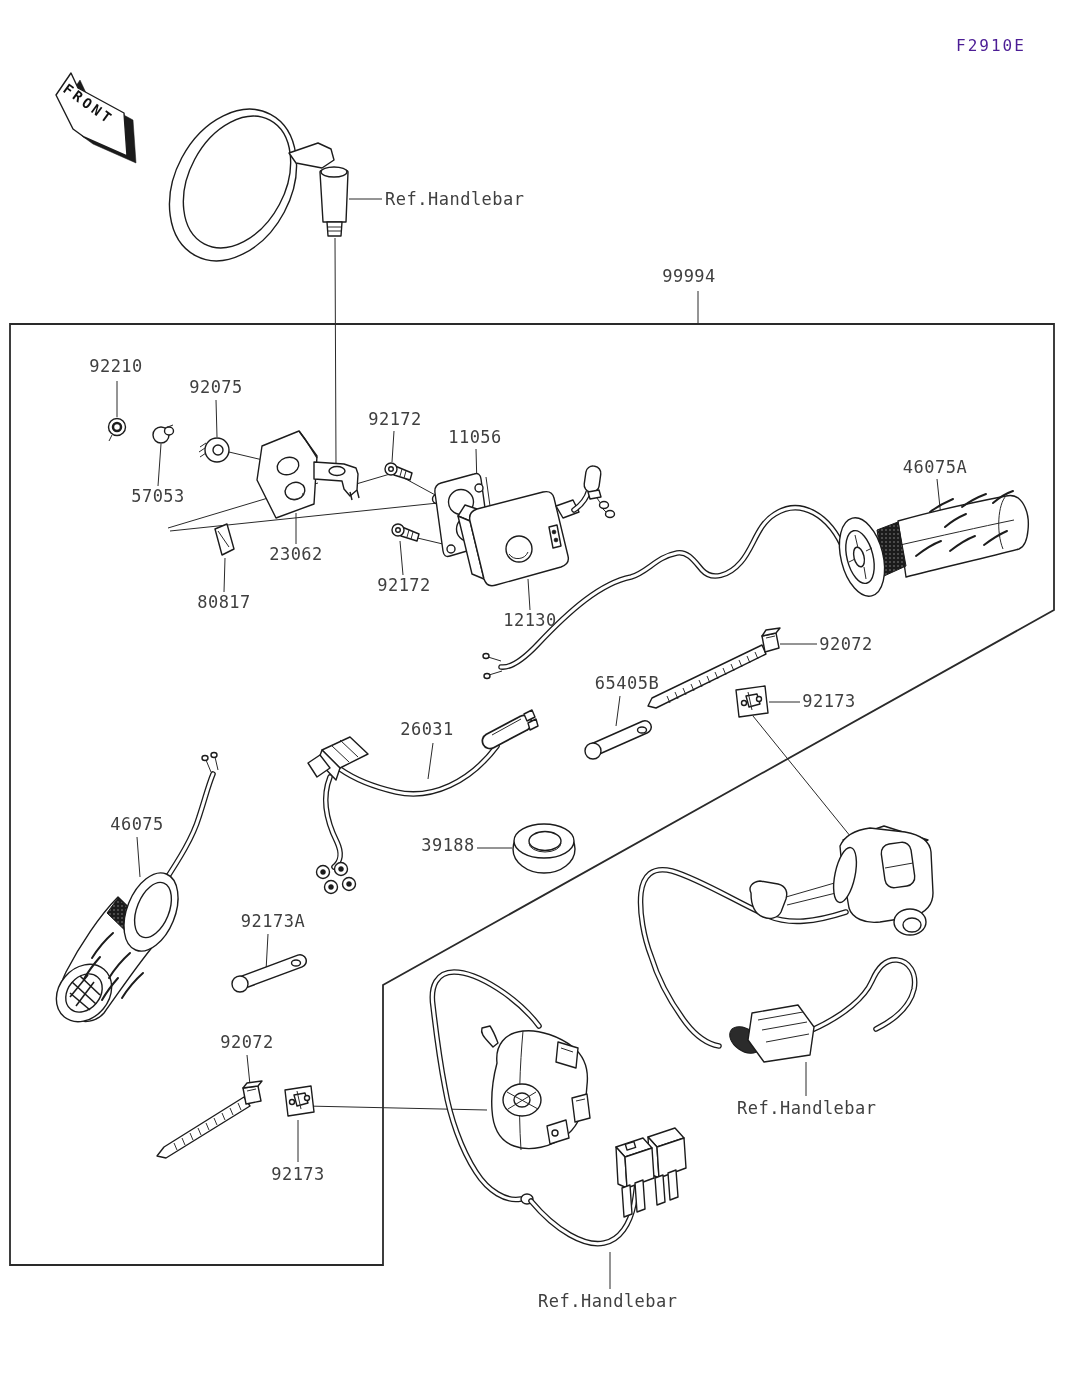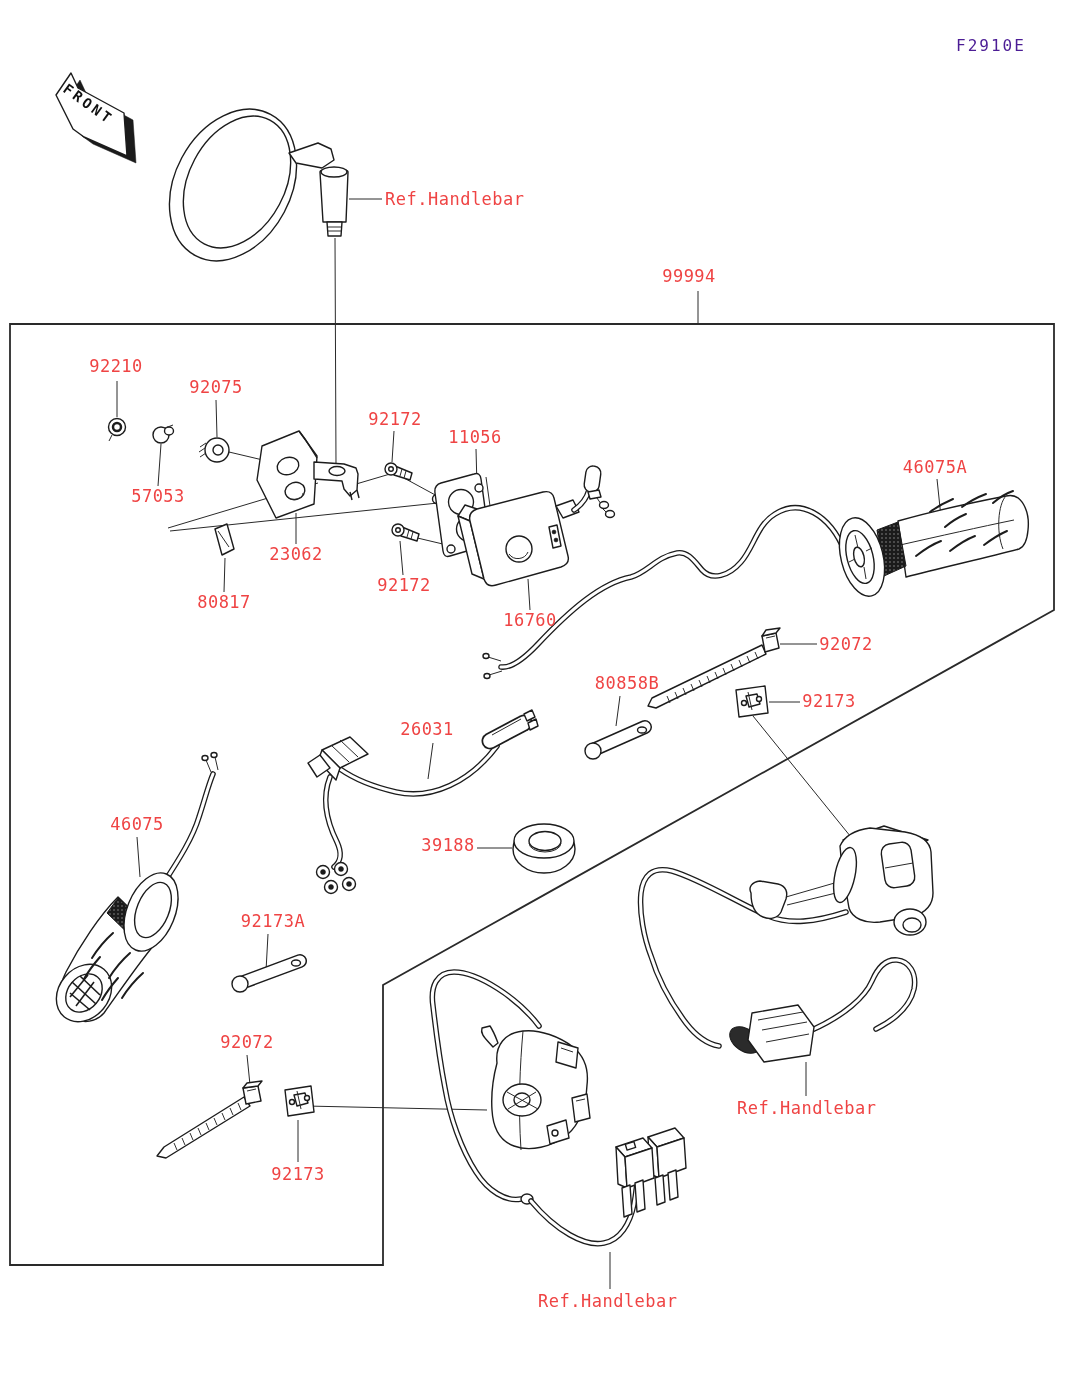--- a/index.html
+++ b/index.html
@@ -7,21 +7,21 @@
     position:relative;
     width:1067px;height:1378px;
     background:#ffffff;
     font-family:"DejaVu Sans Mono","Liberation Mono",monospace;
     overflow:hidden;
   }
   #art{position:absolute;left:0;top:0;}
   .lbl{
     position:absolute;
     transform:translateX(-50%);
-    color:#ef4444;
+    color:#404040;
     font-size:17px;
     letter-spacing:0.5px;
     white-space:nowrap;
     line-height:1;
   }
   .lbl.left-align{transform:none;}
   .fig-code{
     position:absolute;
     color:#4c1d95;
     font-size:16px;
@@ -424,25 +424,25 @@
   <div class="lbl" style="left:689px;top:268px">99994</div>
 
   <div class="lbl" style="left:116px;top:358px">92210</div>
   <div class="lbl" style="left:216px;top:379px">92075</div>
   <div class="lbl" style="left:158px;top:488px">57053</div>
   <div class="lbl" style="left:296px;top:546px">23062</div>
   <div class="lbl" style="left:224px;top:594px">80817</div>
   <div class="lbl" style="left:395px;top:411px">92172</div>
   <div class="lbl" style="left:404px;top:577px">92172</div>
   <div class="lbl" style="left:475px;top:429px">11056</div>
-  <div class="lbl" style="left:530px;top:612px">16760</div>
+  <div class="lbl" style="left:530px;top:612px">12130</div>
   <div class="lbl" style="left:935px;top:459px">46075A</div>
   <div class="lbl" style="left:846px;top:636px">92072</div>
   <div class="lbl" style="left:829px;top:693px">92173</div>
-  <div class="lbl" style="left:627px;top:675px">80858B</div>
+  <div class="lbl" style="left:627px;top:675px">65405B</div>
   <div class="lbl" style="left:427px;top:721px">26031</div>
   <div class="lbl" style="left:448px;top:837px">39188</div>
   <div class="lbl" style="left:137px;top:816px">46075</div>
   <div class="lbl" style="left:273px;top:913px">92173A</div>
   <div class="lbl" style="left:247px;top:1034px">92072</div>
   <div class="lbl" style="left:298px;top:1166px">92173</div>
 
   <div class="lbl left-align" style="left:737px;top:1100px">Ref.Handlebar</div>
   <div class="lbl left-align" style="left:538px;top:1293px">Ref.Handlebar</div>
 

